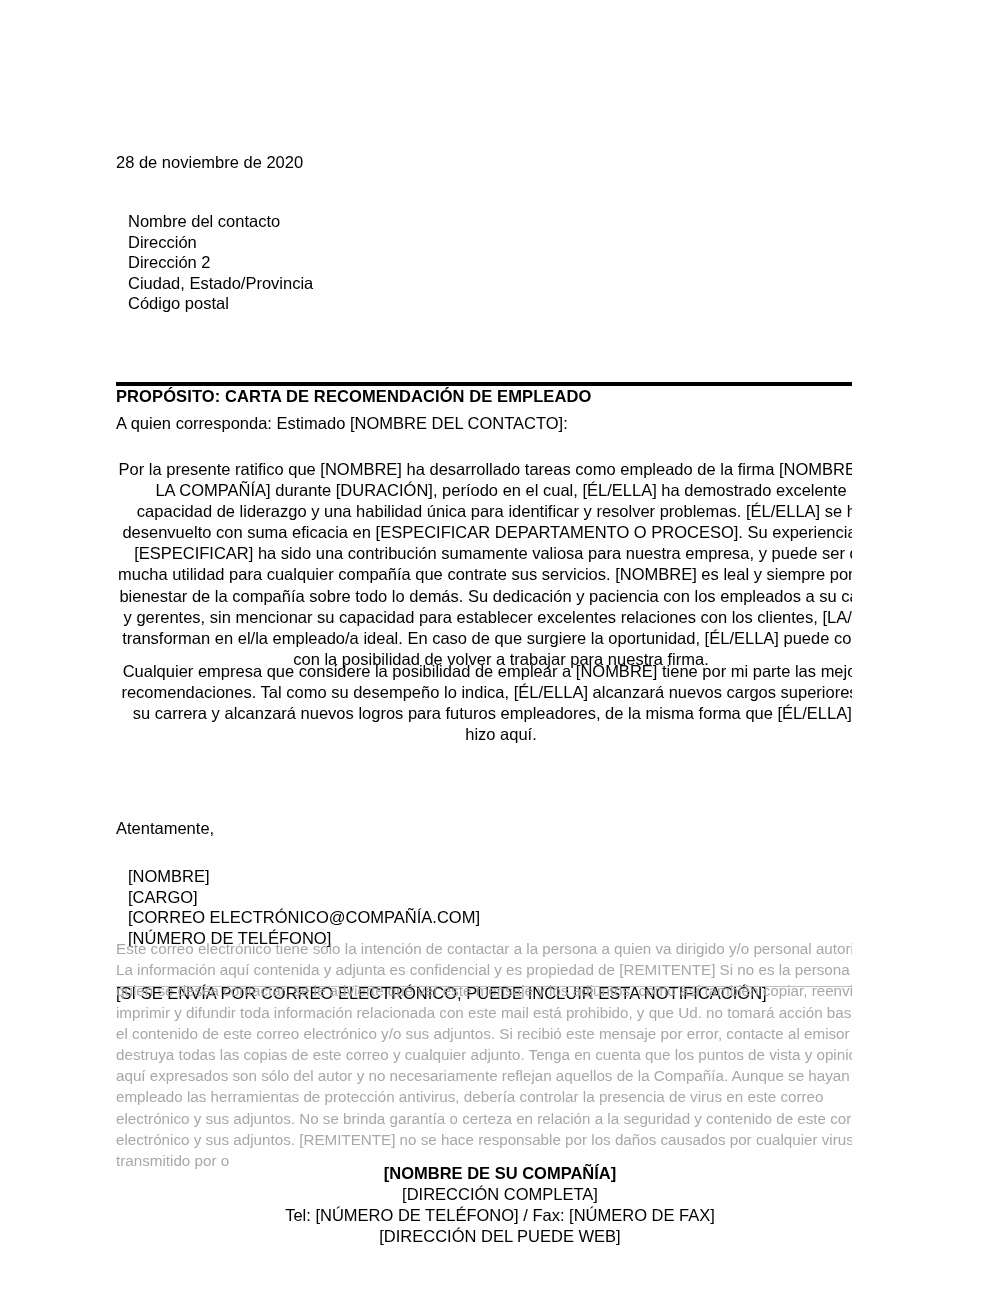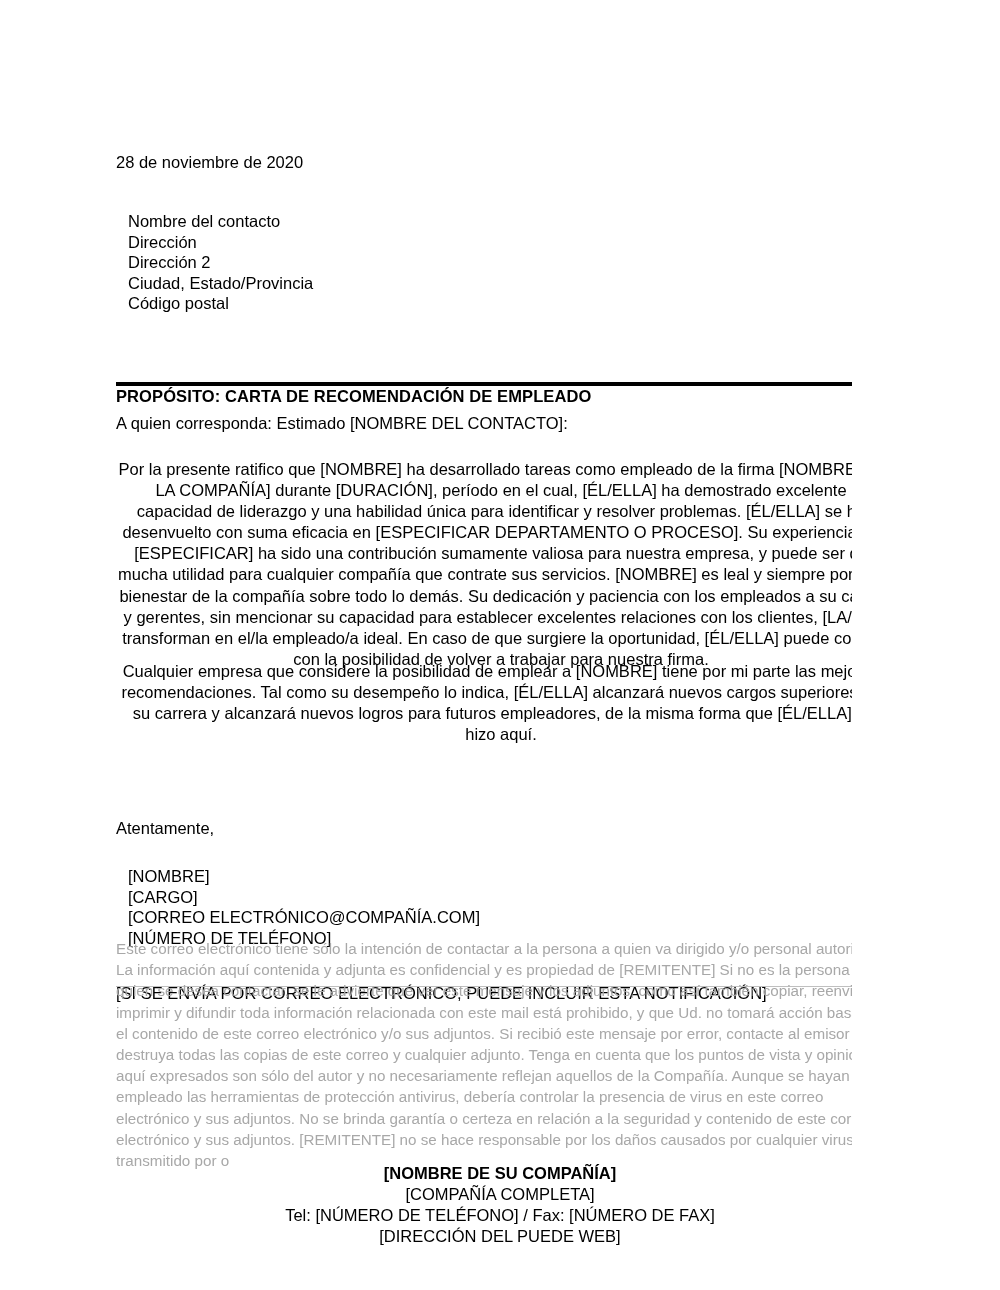--- a/index.html
+++ b/index.html
@@ -173,18 +173,18 @@
   </div>
 
   <div class="notification-line">[SI SE ENVÍA POR CORREO ELECTRÓNICO, PUEDE INCLUIR ESTA NOTIFICACIÓN]</div>
 
   <div class="rule-thin"></div>
 
   <div class="disclaimer">Este correo electrónico tiene sólo la intención de contactar a la persona a quien va dirigido y/o personal autorizado. La información aquí contenida y adjunta es confidencial y es propiedad de [REMITENTE] Si no es la persona a quien se desea contactar, se le advierte que ver este mensaje y los adjuntos, como así también copiar, reenviar, imprimir y difundir toda información relacionada con este mail está prohibido, y que Ud. no tomará acción basada en el contenido de este correo electrónico y/o sus adjuntos.  Si recibió este mensaje por error, contacte al emisor y destruya todas las copias de este correo y cualquier adjunto. Tenga en cuenta que los puntos de vista y opiniones aquí expresados son sólo del autor y no necesariamente reflejan aquellos de la Compañía. Aunque se hayan empleado las herramientas de protección antivirus, debería controlar la presencia de virus en este correo electrónico y sus adjuntos. No se brinda garantía o certeza en relación a la seguridad y contenido de este correo electrónico y sus adjuntos. [REMITENTE] no se hace responsable por los daños causados por cualquier virus transmitido por o</div>
 
   <div class="footer">
     <div class="company">[NOMBRE DE SU COMPAÑÍA]</div>
-    <div>[COMPAÑÍA COMPLETA]</div>
+    <div>[DIRECCIÓN COMPLETA]</div>
     <div>Tel: [NÚMERO DE TELÉFONO] / Fax: [NÚMERO DE FAX]</div>
     <div>[DIRECCIÓN DEL PUEDE WEB]</div>
   </div>
 
 </div>
 
 </body></html>

